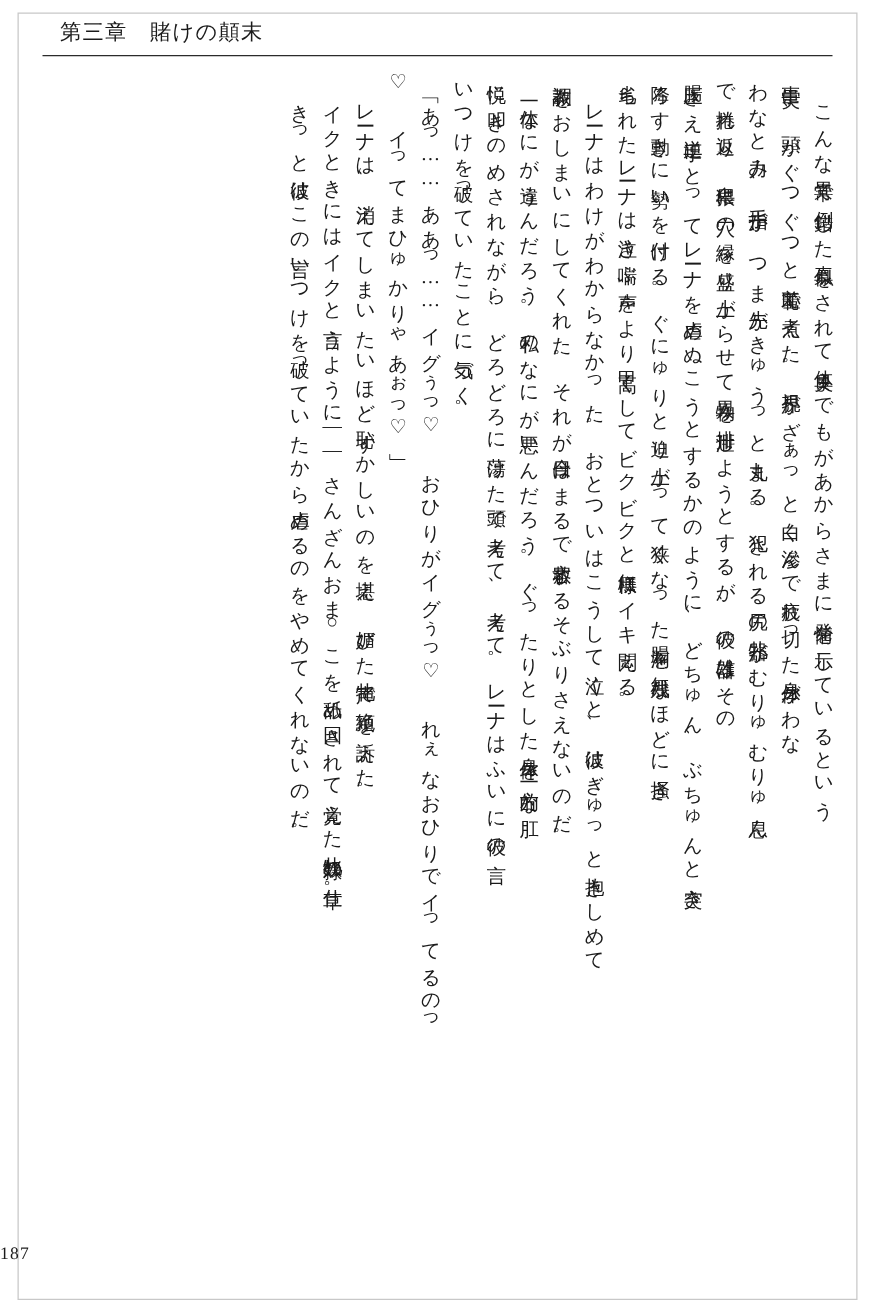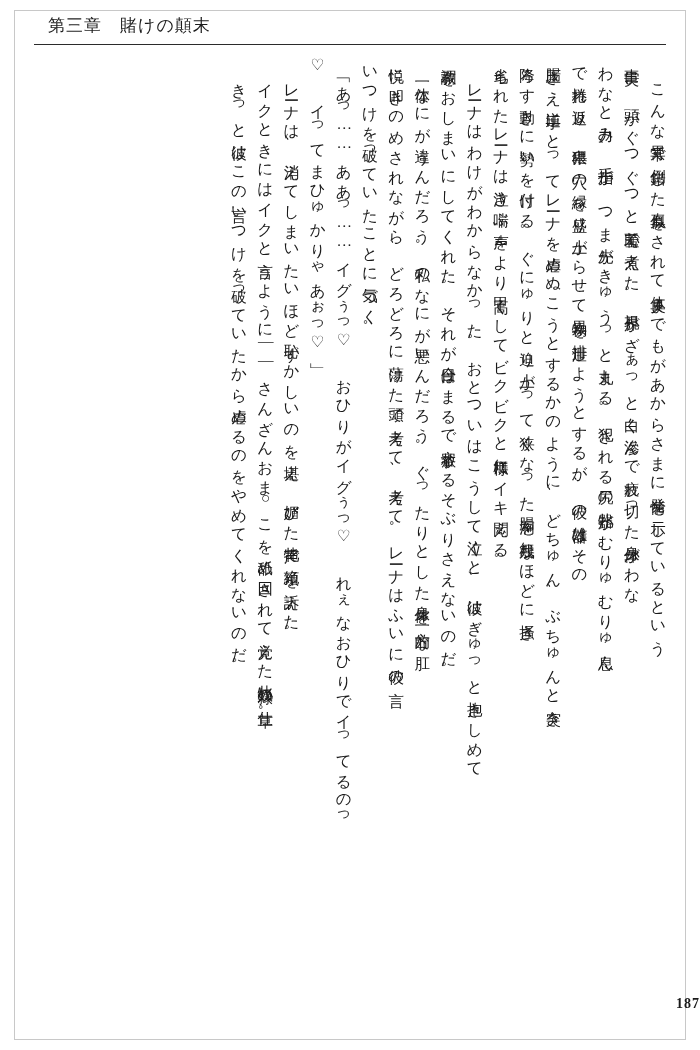--- a/index.html
+++ b/index.html
@@ -70,24 +70,23 @@
     font-family: "Liberation Serif", "DejaVu Serif", serif;
   }
   .vline.indent {
     padding-top: 17px;
   }
   .page-number {
     position: absolute;
     left: 0;
     top: 996px;
     width: 700px;
-    text-align: right;
+    text-align: left;
     font-size: 14px;
     letter-spacing: 1px;
-    font-weight: bold;
   }
 </style>
 </head>
 <body>
 
 <div id="page">
   <div class="page-frame"></div>
 
   <div class="header">
     <span class="chapter-num">第三章</span><span>賭けの顛末</span>

